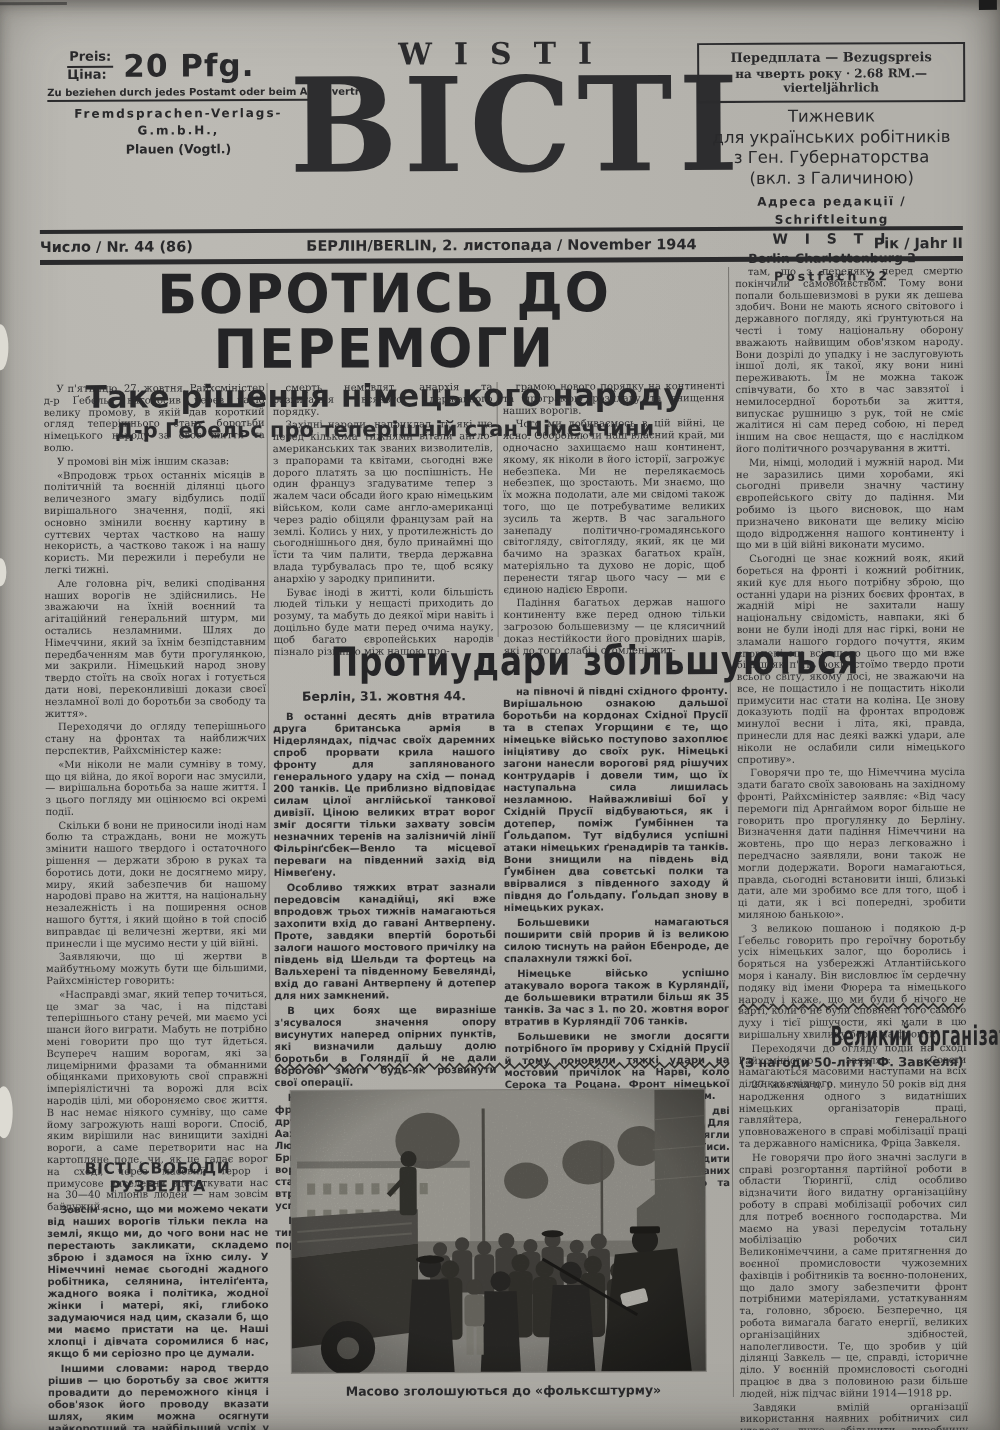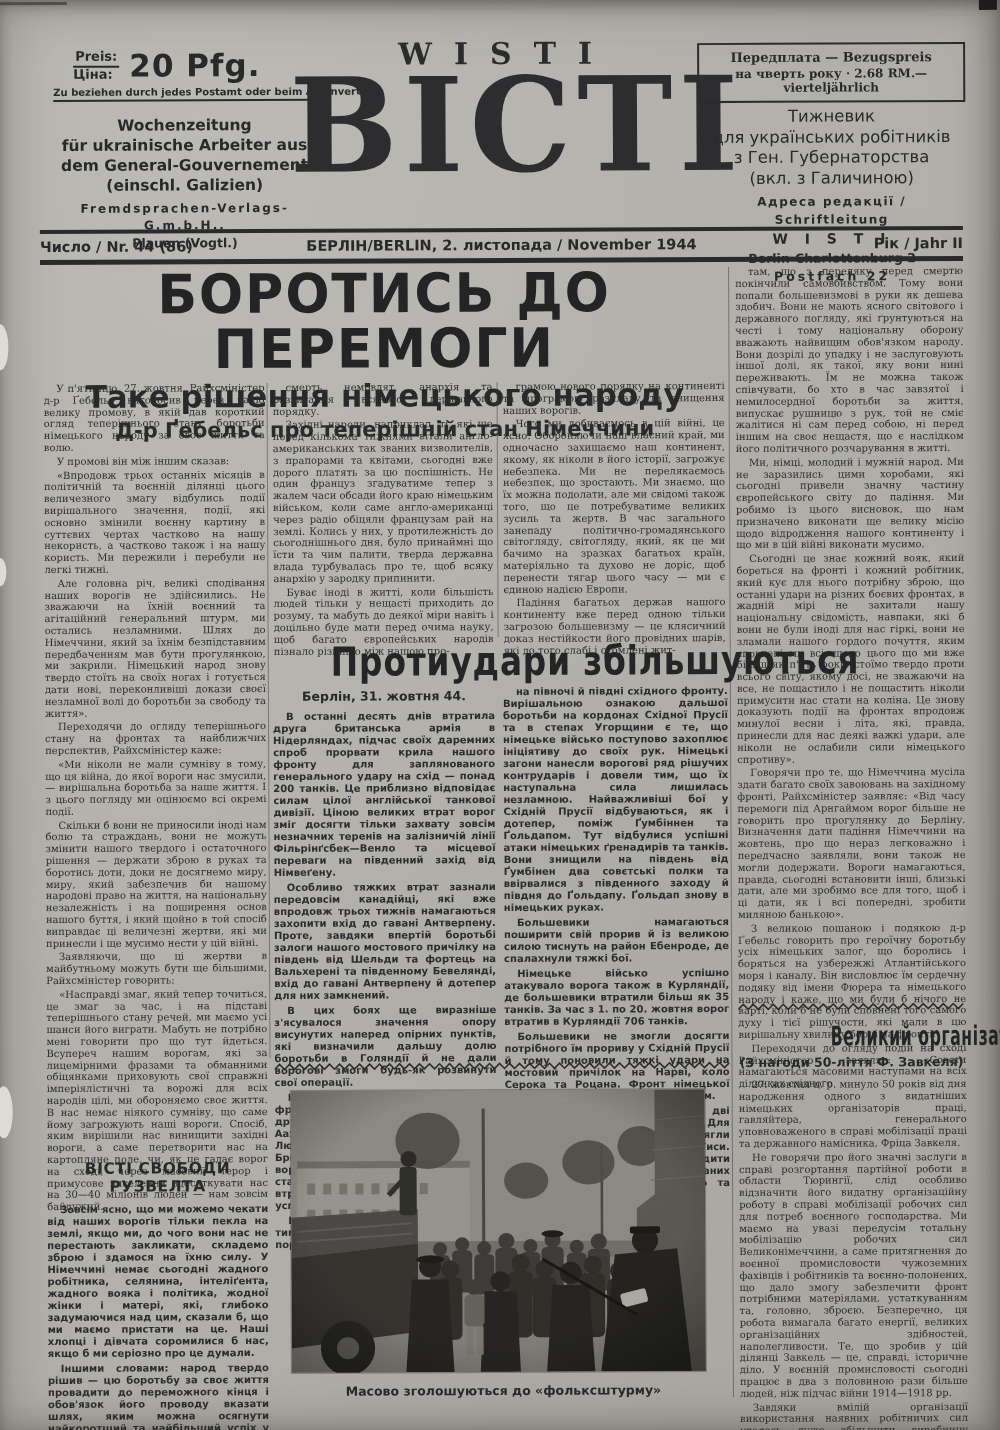--- a/index.html
+++ b/index.html
@@ -8,21 +8,21 @@
     background:
       radial-gradient(ellipse at 20% 10%, #bcbab4 0%, transparent 55%),
       radial-gradient(ellipse at 85% 90%, #a9a7a1 0%, transparent 60%),
       #b2b0aa;
     overflow:hidden;color:#29292b;
     font-family:"DejaVu Sans",sans-serif;
     box-shadow: inset 0 0 60px rgba(60,58,52,.35), inset -12px 0 25px rgba(50,48,44,.25), inset 0 6px 12px rgba(40,40,38,.3);
   }
   .tilt{position:absolute;inset:0;transform:rotate(-0.25deg);}
   
-  .hdr-left{position:absolute;left:56px;top:46px;width:262px;text-align:center;}
+  .hdr-left{position:absolute;left:50px;top:46px;width:262px;text-align:center;}
   .price-row{display:flex;justify-content:flex-start;align-items:center;gap:10px;padding-left:20px;}
   .price-labels{font-weight:700;font-size:13px;line-height:1.15;text-align:left;}
   .price-labels .l1{border-bottom:2px solid #2a2a2c;padding:0 2px 1px;}
   .price-value{font-weight:700;font-size:31px;letter-spacing:1px;}
   .dist-note{font-weight:700;font-size:10px;border-bottom:2px solid #2a2a2c;padding-bottom:2px;margin-top:3px;white-space:nowrap;}
   .left-sub{margin-top:14px;font-weight:700;font-size:15.5px;line-height:1.3;}
   .left-admin{margin-top:4px;font-weight:700;font-size:12.5px;line-height:1.45;}
   .left-admin div:first-child{letter-spacing:2px;font-size:12px;}
   
   .masthead{position:absolute;left:292px;top:36px;width:412px;text-align:center;}
@@ -80,26 +80,20 @@
 
     <div class="hdr-left">
       <div class="price-row">
         <div class="price-labels">
           <div class="l1">Preis:</div>
           <div>Ціна:</div>
         </div>
         <div class="price-value">20 Pfg.</div>
       </div>
       <div class="dist-note">Zu beziehen durch jedes Postamt oder beim Alleinvertrieb</div>
-      <div class="left-sub">
-          <div>Wochenzeitung</div>
-          <div>für ukrainische Arbeiter aus</div>
-          <div>dem General-Gouvernement</div>
-          <div>(einschl. Galizien)</div>
-        </div>
       <div class="left-admin">
           <div>Fremdsprachen-Verlags-G.m.b.H.,</div>
           <div>Plauen (Vogtl.)</div>
         </div>
     </div>
 
     <div class="masthead">
       <div class="wisti">WISTI</div>
       <div class="bicti">ВІСТІ</div>
     </div>

